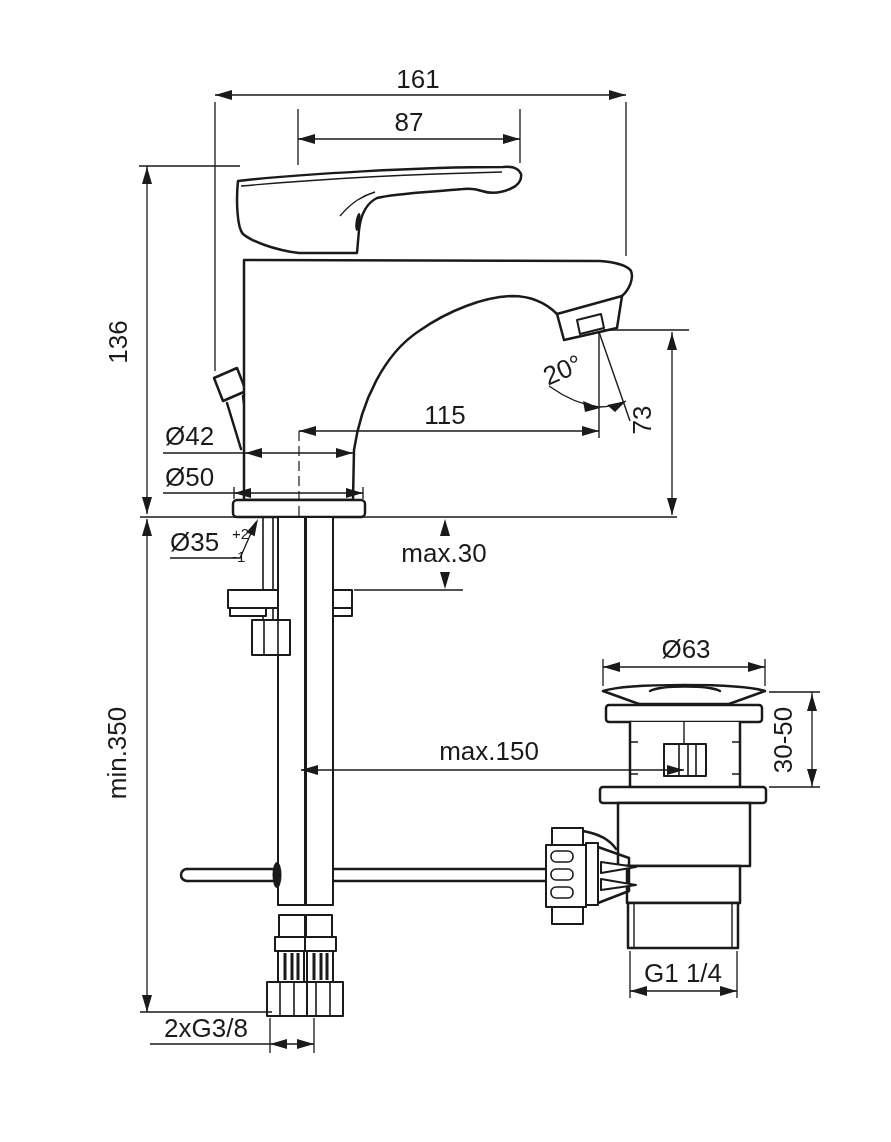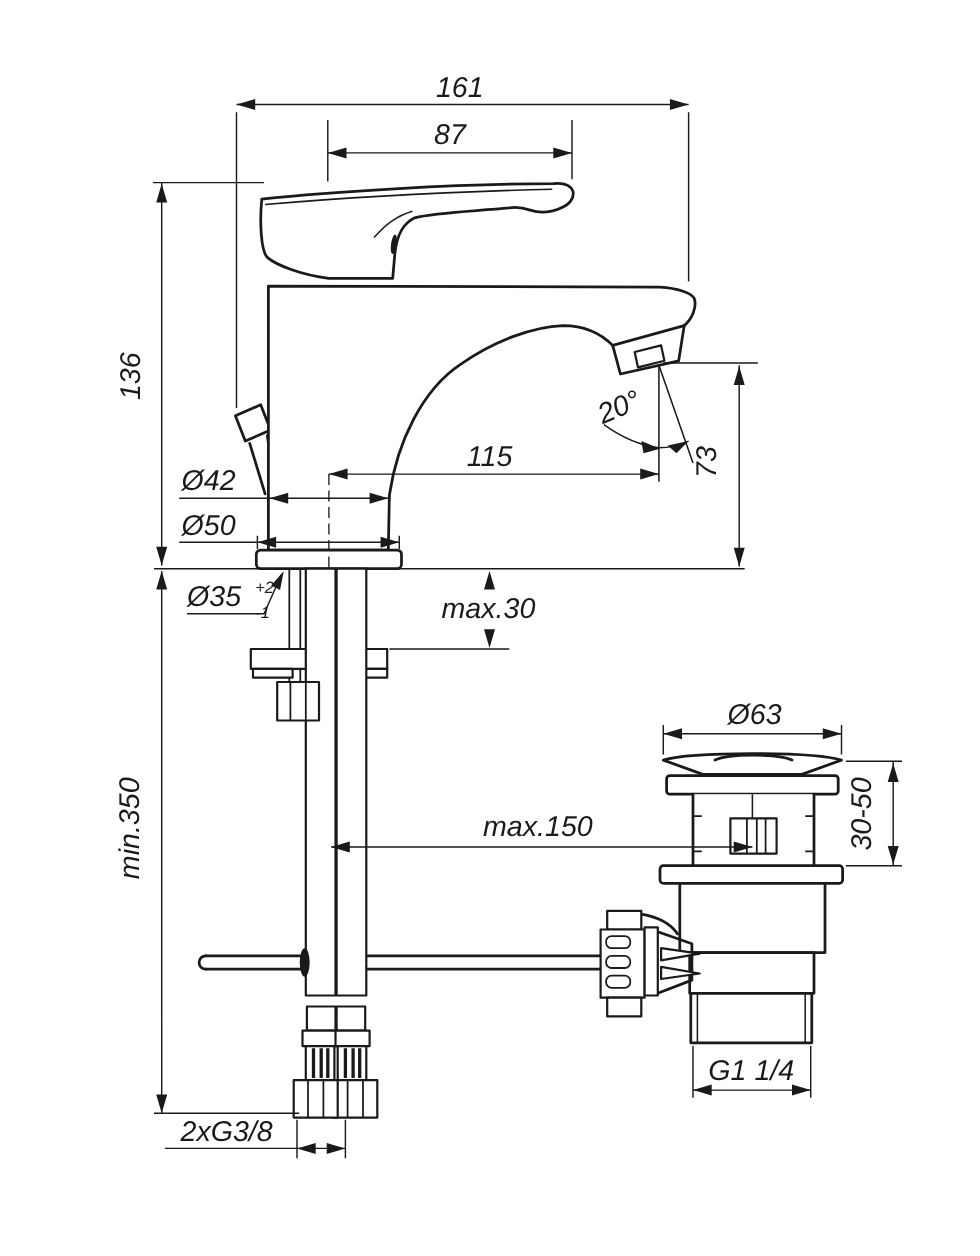--- a/index.html
+++ b/index.html
@@ -1,17 +1,17 @@
 <!DOCTYPE html>
 <html style="--line: #1a1a1a; --bg: #ffffff;"><head>
 <meta charset="utf-8">
 <style>
   :root { --line: #1a1a1a; --bg: #ffffff; }
   html,body { margin:0; padding:0; background:var(--bg); }
-  .stage { width:782px; height:1142px; position:relative; background:var(--bg);font-style:italic; }
+  .stage { width:782px; height:1142px; position:relative; background:var(--bg); }
   svg text { font-family:"Liberation Sans","DejaVu Sans",sans-serif; fill:var(--line); }
   .t  { font-size:26px; }
   .ts { font-size:15px; }
   .ol   { stroke:var(--line); stroke-width:2.5; fill:#fff; stroke-linejoin:round; stroke-linecap:round; }
   .olnf { stroke:var(--line); stroke-width:2.5; fill:none; stroke-linejoin:round; stroke-linecap:round; }
   .ol2  { stroke:var(--line); stroke-width:2;   fill:#fff; stroke-linejoin:round; }
   .inner{ stroke:var(--line); stroke-width:1.6; fill:none; }
   .rib  { stroke:var(--line); stroke-width:3;   fill:none; }
   .thin { stroke:var(--line); stroke-width:1.4; fill:none; }
   .dim  { stroke:var(--line); stroke-width:1.3; fill:none; }

